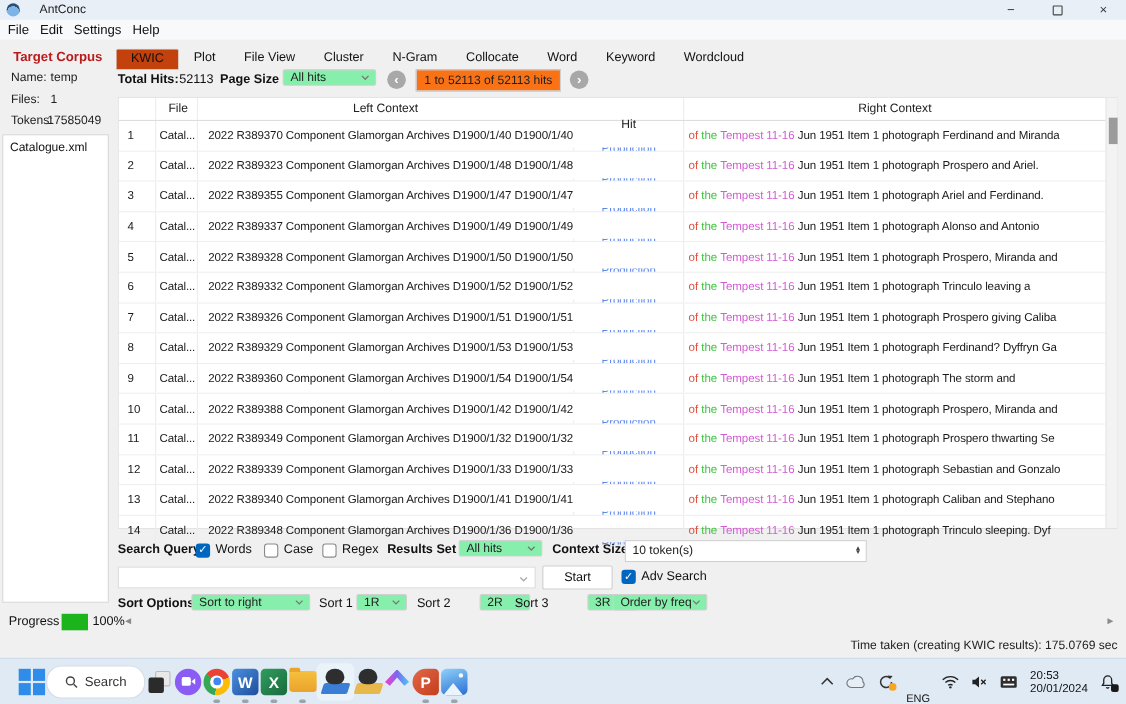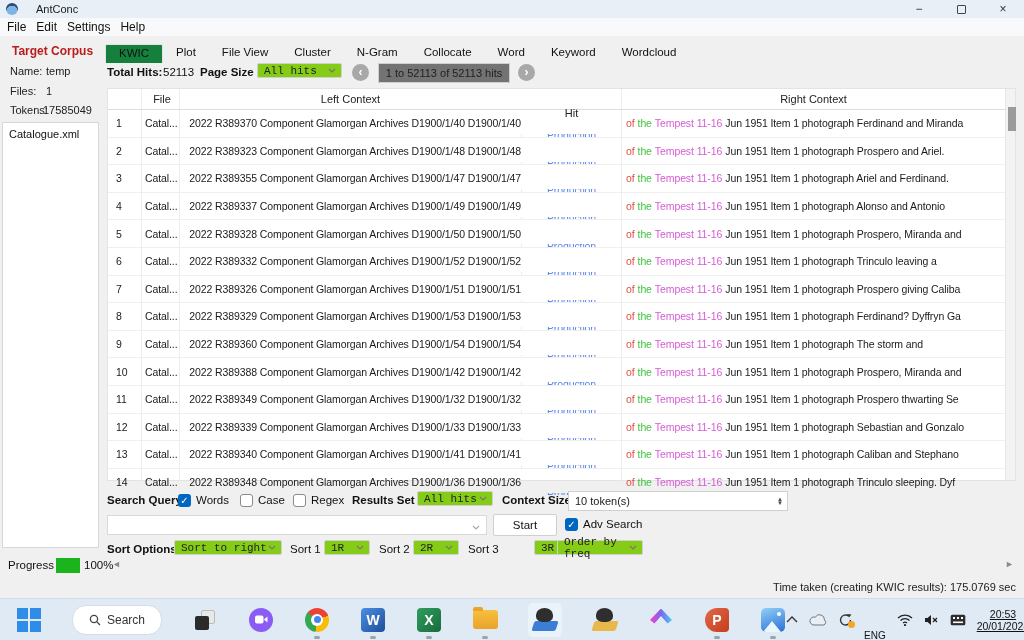--- a/index.html
+++ b/index.html
@@ -21,30 +21,30 @@
   
   .sb-heading{left:12px;top:44px;font-size:12px;font-weight:bold;color:#b91c1c;}
   .sb-row{font-size:11px;color:#222;}
   .sb-label{position:absolute;left:10px;}
   .sb-value{position:absolute;left:46px;}
   .sb-list{left:2px;top:122px;width:95px;height:424px;background:#fff;border:1px solid #d8d8d8;}
   .sb-file{font-size:11px;color:#111;padding:5px 0 0 6px;}
   
   .tabbar{left:105px;top:44px;height:19px;display:flex;align-items:stretch;}
   .tab{font-size:11.5px;color:#111;padding:2px 13px 0 13px;}
-  .tab.active{background:#15803d;border:1px solid #e3e3e3;border-bottom:none;border-radius:2px 2px 0 0;text-align:center;}
+  .tab.active{background:#c2410c;border:1px solid #e3e3e3;border-bottom:none;border-radius:2px 2px 0 0;text-align:center;}
   
   .lbl{font-size:11.5px;color:#111;}
   .b{font-weight:bold;}
-  .dd{background:#84cc16;border:1px solid #d0d0d0;border-radius:2px;display:flex;align-items:center;
-    font-size:11px;color:#222;padding-left:6px;box-sizing:border-box;height:15px;font-family:Liberation Mono, monospace;}
+  .dd{background:#86efac;border:1px solid #d0d0d0;border-radius:2px;display:flex;align-items:center;
+    font-size:11px;color:#222;padding-left:6px;box-sizing:border-box;height:15px;}
   .dd .chev{margin-left:auto;margin-right:5px;display:flex;align-items:center;}
   .circlebtn{width:17px;height:17px;border-radius:50%;background:#a8a8a8;color:#fff;display:flex;
     align-items:center;justify-content:center;font-size:12px;font-weight:bold;padding-bottom:1px;box-sizing:border-box;}
-  .rangebox{background:#737373;border:1px solid #d0d0d0;height:20px;box-sizing:border-box;display:flex;
+  .rangebox{background:#f97316;border:1px solid #d0d0d0;height:20px;box-sizing:border-box;display:flex;
     align-items:center;justify-content:center;font-size:11px;color:#222;}
   
   .results{left:107px;top:88px;width:909px;height:393px;background:#fff;border:1px solid #e3e3e3;
     box-sizing:border-box;display:flex;}
   .grid{width:897px;display:flex;flex-direction:column;}
   .thead{display:flex;height:20px;border-bottom:1px solid #ddd;}
   .hc{font-size:11px;color:#222;display:flex;align-items:center;justify-content:center;box-sizing:border-box;}
   .trow{display:flex;height:26.6px;border-bottom:1px solid #efefef;}
   .c{box-sizing:border-box;display:flex;align-items:center;overflow:hidden;font-size:10.5px;
     letter-spacing:-0.1px;color:#1a1a1a;white-space:nowrap;}
@@ -73,21 +73,21 @@
     display:flex;align-items:center;justify-content:center;font-size:11.5px;color:#111;}
   .combobox{background:#fff;border:1px solid #d9d9d9;height:20px;box-sizing:border-box;display:flex;align-items:center;}
   .combobox .chev{margin-left:auto;margin-right:6px;}
   .scroll-arrow{font-size:9px;color:#8a8a8a;}
   
   .progressbar{background:#1cb41c;width:24px;height:15px;}
   .statustext{font-size:11px;color:#222;}
   
   .taskbar{left:0;top:598px;width:1024px;height:42px;background:#dfeaf5;border-top:1px solid #cfdbe8;
     box-sizing:border-box;display:flex;align-items:center;}
-  .tb-left{display:flex;align-items:center;gap:30px;margin-left:16px;}
+  .tb-left{display:flex;align-items:center;gap:0;margin-left:16px;}
   .tbicon{width:26px;height:26px;position:relative;display:flex;align-items:center;justify-content:center;}
   .indicator{position:absolute;bottom:-6px;left:50%;transform:translateX(-50%);width:6px;height:3px;
     border-radius:2px;background:#9aa4ad;}
   .indicator.wide{width:16px;background:#5f7f99;}
   .winlogo{display:grid;grid-template-columns:11px 11px;grid-template-rows:11px 11px;gap:2px;}
   .winlogo div{background:#2f8ce8;}
   .searchpill{height:28px;width:88px;background:#fff;border:1px solid #d5dde5;border-radius:14px;
     display:flex;align-items:center;justify-content:center;gap:6px;font-size:12px;color:#333;}
   .taskview{width:20px;height:20px;position:relative;}
   .taskview .sq1{position:absolute;left:0;bottom:0;width:14px;height:14px;background:#2b2b2b;border-radius:2px;}
@@ -114,21 +114,21 @@
   .clickup{width:22px;height:22px;clip-path:polygon(50% 0,100% 52%,80% 68%,50% 34%,20% 68%,0 52%);
     background:linear-gradient(90deg,#fa3cc8,#7b68ee,#49ccf9);}
   .photos{width:24px;height:24px;border-radius:5px;background:linear-gradient(160deg,#8fd0f8,#2b6fd4);
     position:relative;overflow:hidden;}
   .photos .mtn{position:absolute;bottom:0;left:2px;width:0;height:0;border-left:9px solid transparent;
     border-right:9px solid transparent;border-bottom:11px solid #eaf5ff;}
   .photos .sun{position:absolute;top:4px;right:4px;width:4px;height:4px;border-radius:50%;background:#fff;}
   .tray{margin-left:auto;display:flex;align-items:center;gap:11px;margin-right:10px;}
   .trayicon{color:#222;display:flex;align-items:center;justify-content:center;}
   .langblock{font-size:10px;color:#111;text-align:center;line-height:11px;margin-top:43px;}
-  .clockblock{font-size:10.5px;color:#111;text-align:center;line-height:12px;text-decoration:underline;}
+  .clockblock{font-size:10.5px;color:#111;text-align:left;line-height:12px;}
   .bell{position:relative;}
   .bell .badge{position:absolute;right:-3px;bottom:-2px;width:7px;height:7px;border-radius:2px;background:#1a1a1a;}
 </style>
 </head>
 <body>
 
 <div class="abs titlebar">
   <div class="appicon"></div>
   <div class="apptitle">AntConc</div>
   <div class="wincontrols">
@@ -478,21 +478,21 @@
 <span class="abs lbl" style="left:290px;top:543px;">Sort 1</span>
 <div class="abs dd" style="left:324px;top:540px;width:46px;">
   <span>1R</span>
   <span class="chev">
     <svg width="8" height="5" viewBox="0 0 8 5">
         <polyline points="1,1 4,4 7,1" fill="none" stroke="#777" stroke-width="1.2"></polyline>
       </svg>
   </span>
 </div>
 <span class="abs lbl" style="left:379px;top:543px;">Sort 2</span>
-<div class="abs dd" style="left:413px;top:540px;width:46px;">
+<div class="abs dd" style="left:436px;top:540px;width:46px;">
   <span>2R</span>
   <span class="chev">
     <svg width="8" height="5" viewBox="0 0 8 5">
         <polyline points="1,1 4,4 7,1" fill="none" stroke="#777" stroke-width="1.2"></polyline>
       </svg>
   </span>
 </div>
 <span class="abs lbl" style="left:468px;top:543px;">Sort 3</span>
 <div class="abs dd" style="left:502px;top:540px;width:46px;margin-left:32px;">
   <span>3R</span>

